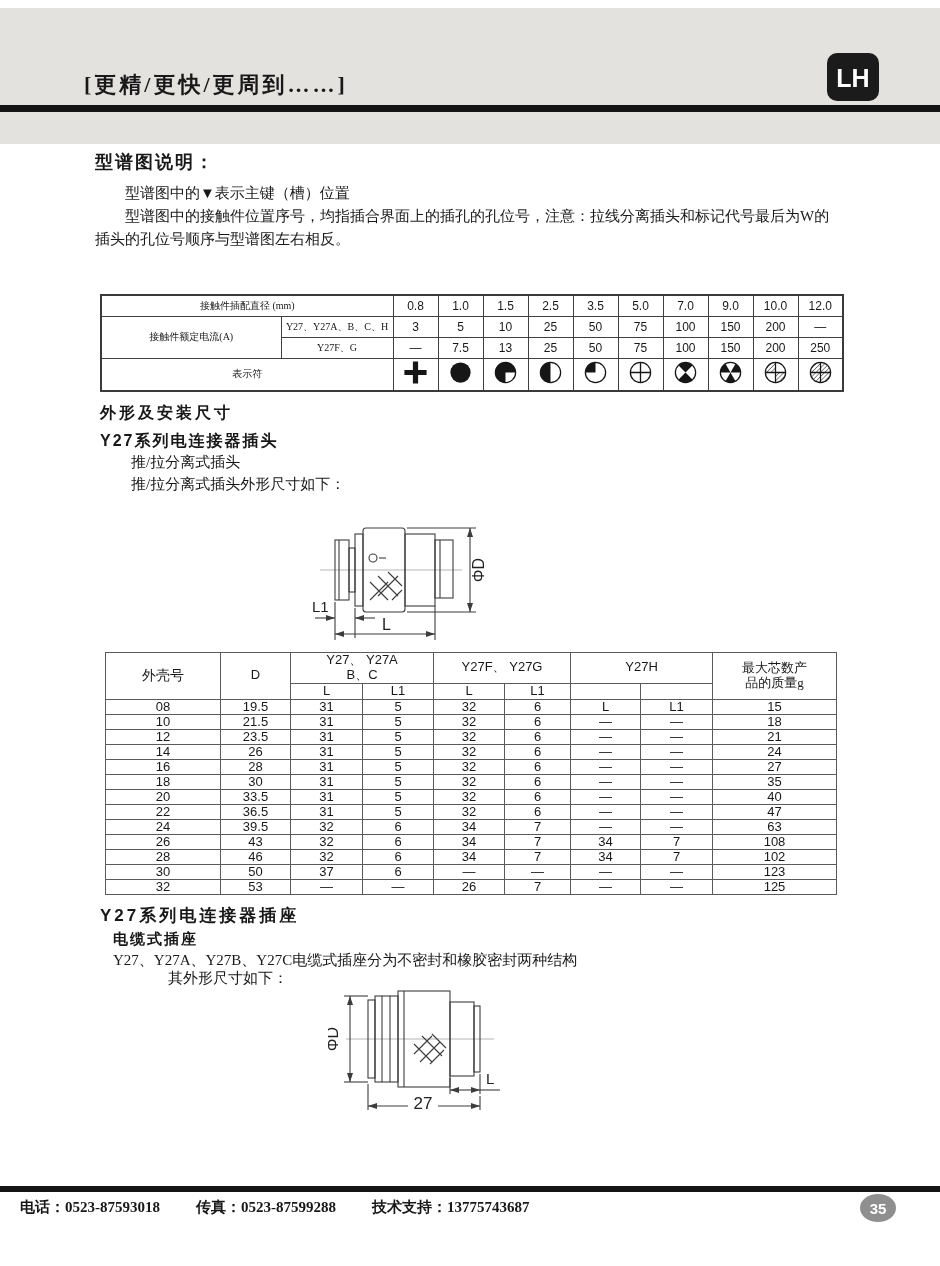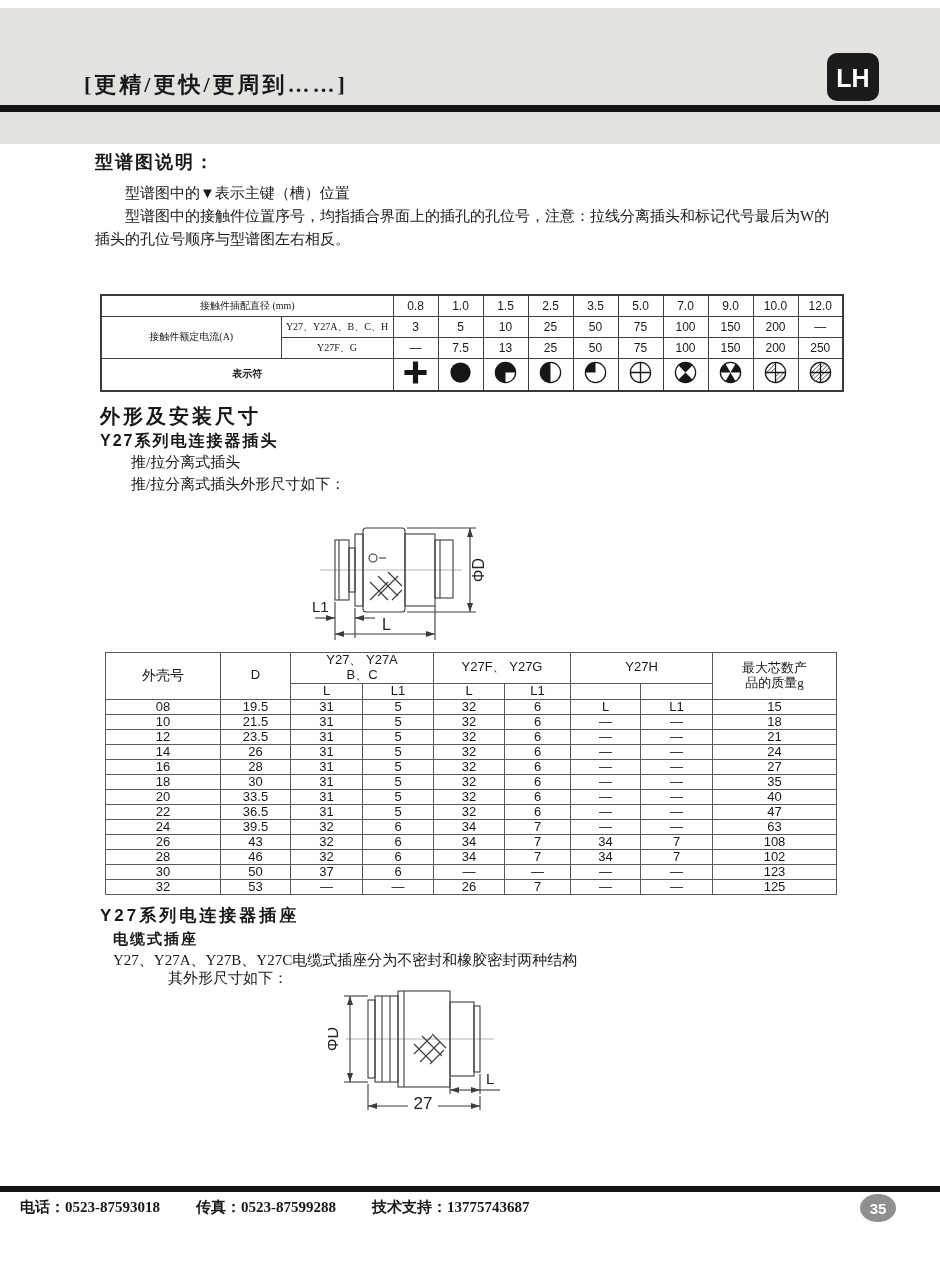--- a/index.html
+++ b/index.html
@@ -22,24 +22,24 @@
   .intro { position:absolute; left:95px; top:150px; width:780px; }
   .intro-title { font-family:"Liberation Sans", sans-serif; font-size:18px; font-weight:700; letter-spacing:2px; margin-bottom:8px; }
   .intro-line { font-size:15px; line-height:23px; }
   .ind { padding-left:2em; }
 
   
   .spec-table { position:absolute; left:100px; top:294px; width:742px; border-collapse:collapse; table-layout:fixed; border:2px solid #3a3a3a; }
   .spec-table td { border:1px solid #3f3f3f; text-align:center; vertical-align:middle; padding:0; height:21px; }
   .spec-table td.lbl { font-size:10px; }
   .spec-table td.num { font-family:"Liberation Sans", sans-serif; font-size:12px;text-align:center; }
-  .spec-table tr.symr td { height:30px;font-weight:bold; }
-
-  
-  .h-big { position:absolute; font-family:"Liberation Sans", sans-serif; font-weight:700; font-size:20px; letter-spacing:3px; }
+  .spec-table tr.symr td { height:30px; }
+
+  
+  .h-big { position:absolute; font-family:"Liberation Sans", sans-serif; font-weight:700; font-size:16px; letter-spacing:3px; }
   .h-mid { position:absolute; font-family:"Liberation Sans", sans-serif; font-weight:700; font-size:16px; letter-spacing:2px; }
   .body-line { position:absolute; font-size:15px; }
 
   
   .draw1 { position:absolute; left:300px; top:494px; }
   .draw2 { position:absolute; left:328px; top:984px; }
   .dimtext { font-family:"Liberation Sans", sans-serif; fill:#222; }
 
   
   .dim-table { position:absolute; left:105px; top:652px; width:731px; border-collapse:collapse; table-layout:fixed; border:1.5px solid #444; font-family:"Liberation Sans", sans-serif; }

